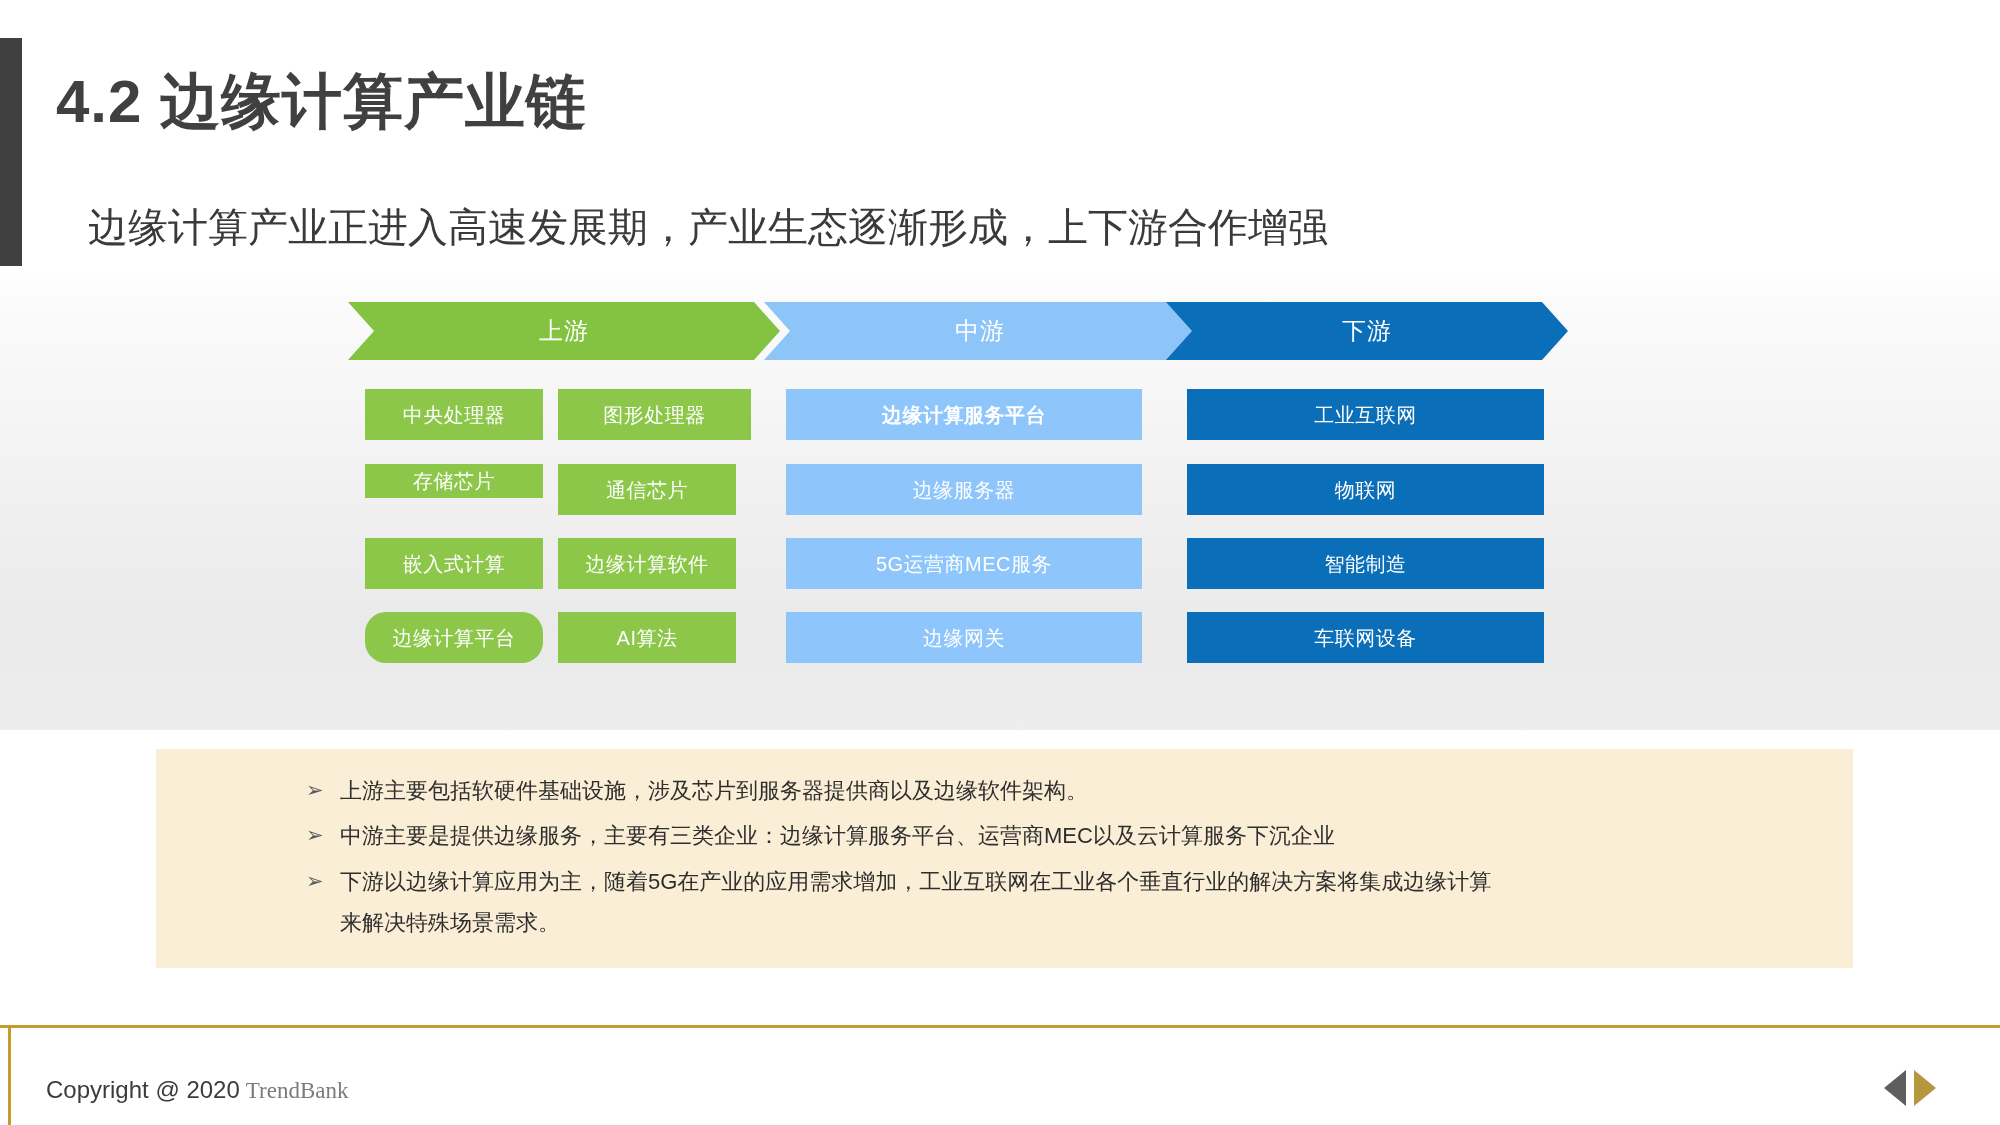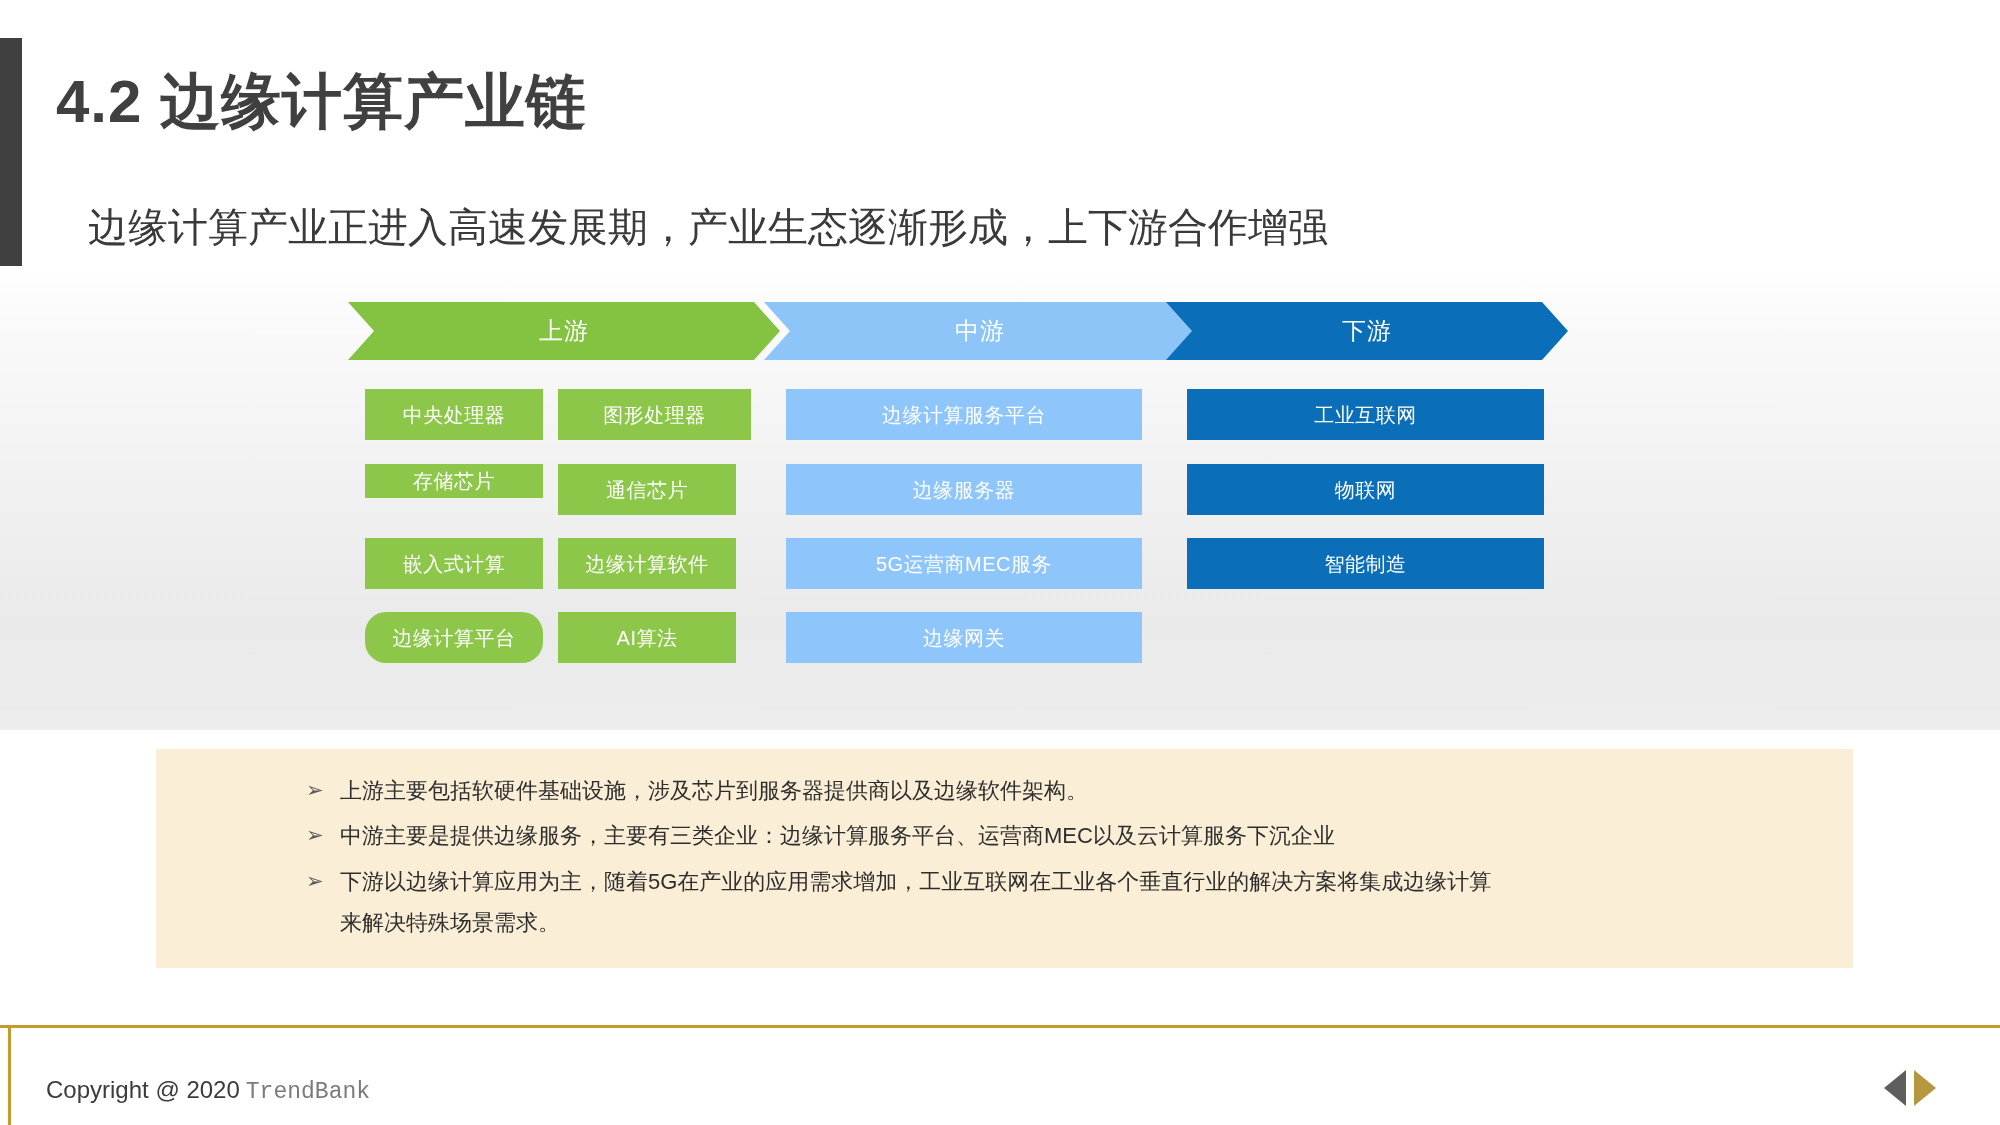--- a/index.html
+++ b/index.html
@@ -155,21 +155,21 @@
     background: #c69b2e;
   }
   #copyright {
     position: absolute;
     left: 46px;
     top: 48px;
     font-size: 24px;
     color: #3c3c3c;
   }
   #copyright .brand {
-    font-family: Liberation Mono, monospace;
+    font-family: Liberation Serif, serif;
     color: #7b7b7b;
     font-size: 23px;
     margin-left: 6px;
   }
   #nav-arrows {
     position: absolute;
     right: 44px;
     top: 1068px;
     width: 72px;
     height: 40px;
@@ -233,41 +233,44 @@
   <div class="box green" style="left:558px; top:270px; width:178px; height:51px;">
     <span>边缘计算软件</span>
   </div>
   <div class="box green" style="left:365px; top:344px; width:178px; height:51px;border-radius:21px;">
     <span>边缘计算平台</span>
   </div>
   <div class="box green" style="left:558px; top:344px; width:178px; height:51px;">
     <span>AI算法</span>
   </div>
 
-  <div class="box lblue" style="left:786px; top:121px; width:356px; height:51px;">
+  <div class="box lblue" style="left:786px; top:121px; width:356px; height:51px;font-weight:bold;">
     <span>边缘计算服务平台</span>
   </div>
   <div class="box lblue" style="left:786px; top:196px; width:356px; height:51px;font-family:Liberation Serif, serif;">
     <span>边缘服务器</span>
   </div>
   <div class="box lblue" style="left:786px; top:270px; width:356px; height:51px;">
     <span>5G运营商MEC服务</span>
   </div>
   <div class="box lblue" style="left:786px; top:344px; width:356px; height:51px;">
     <span>边缘网关</span>
   </div>
 
   <div class="box dblue" style="left:1187px; top:121px; width:357px; height:51px;">
     <span>工业互联网</span>
   </div>
   <div class="box dblue" style="left:1187px; top:196px; width:357px; height:51px;">
     <span>物联网</span>
   </div>
   <div class="box dblue" style="left:1187px; top:270px; width:357px; height:51px;">
     <span>智能制造</span>
+  </div>
+  <div class="box dblue" style="left:1187px; top:344px; width:357px; height:51px;">
+    <span>车联网设备</span>
   </div>
 </div>
 
 <div id="notes-panel">
 
   <div class="note-row">
     <span class="note-marker">➢</span>
     <span class="note-text">上游主要包括软硬件基础设施，涉及芯片到服务器提供商以及边缘软件架构。</span>
   </div>
 

